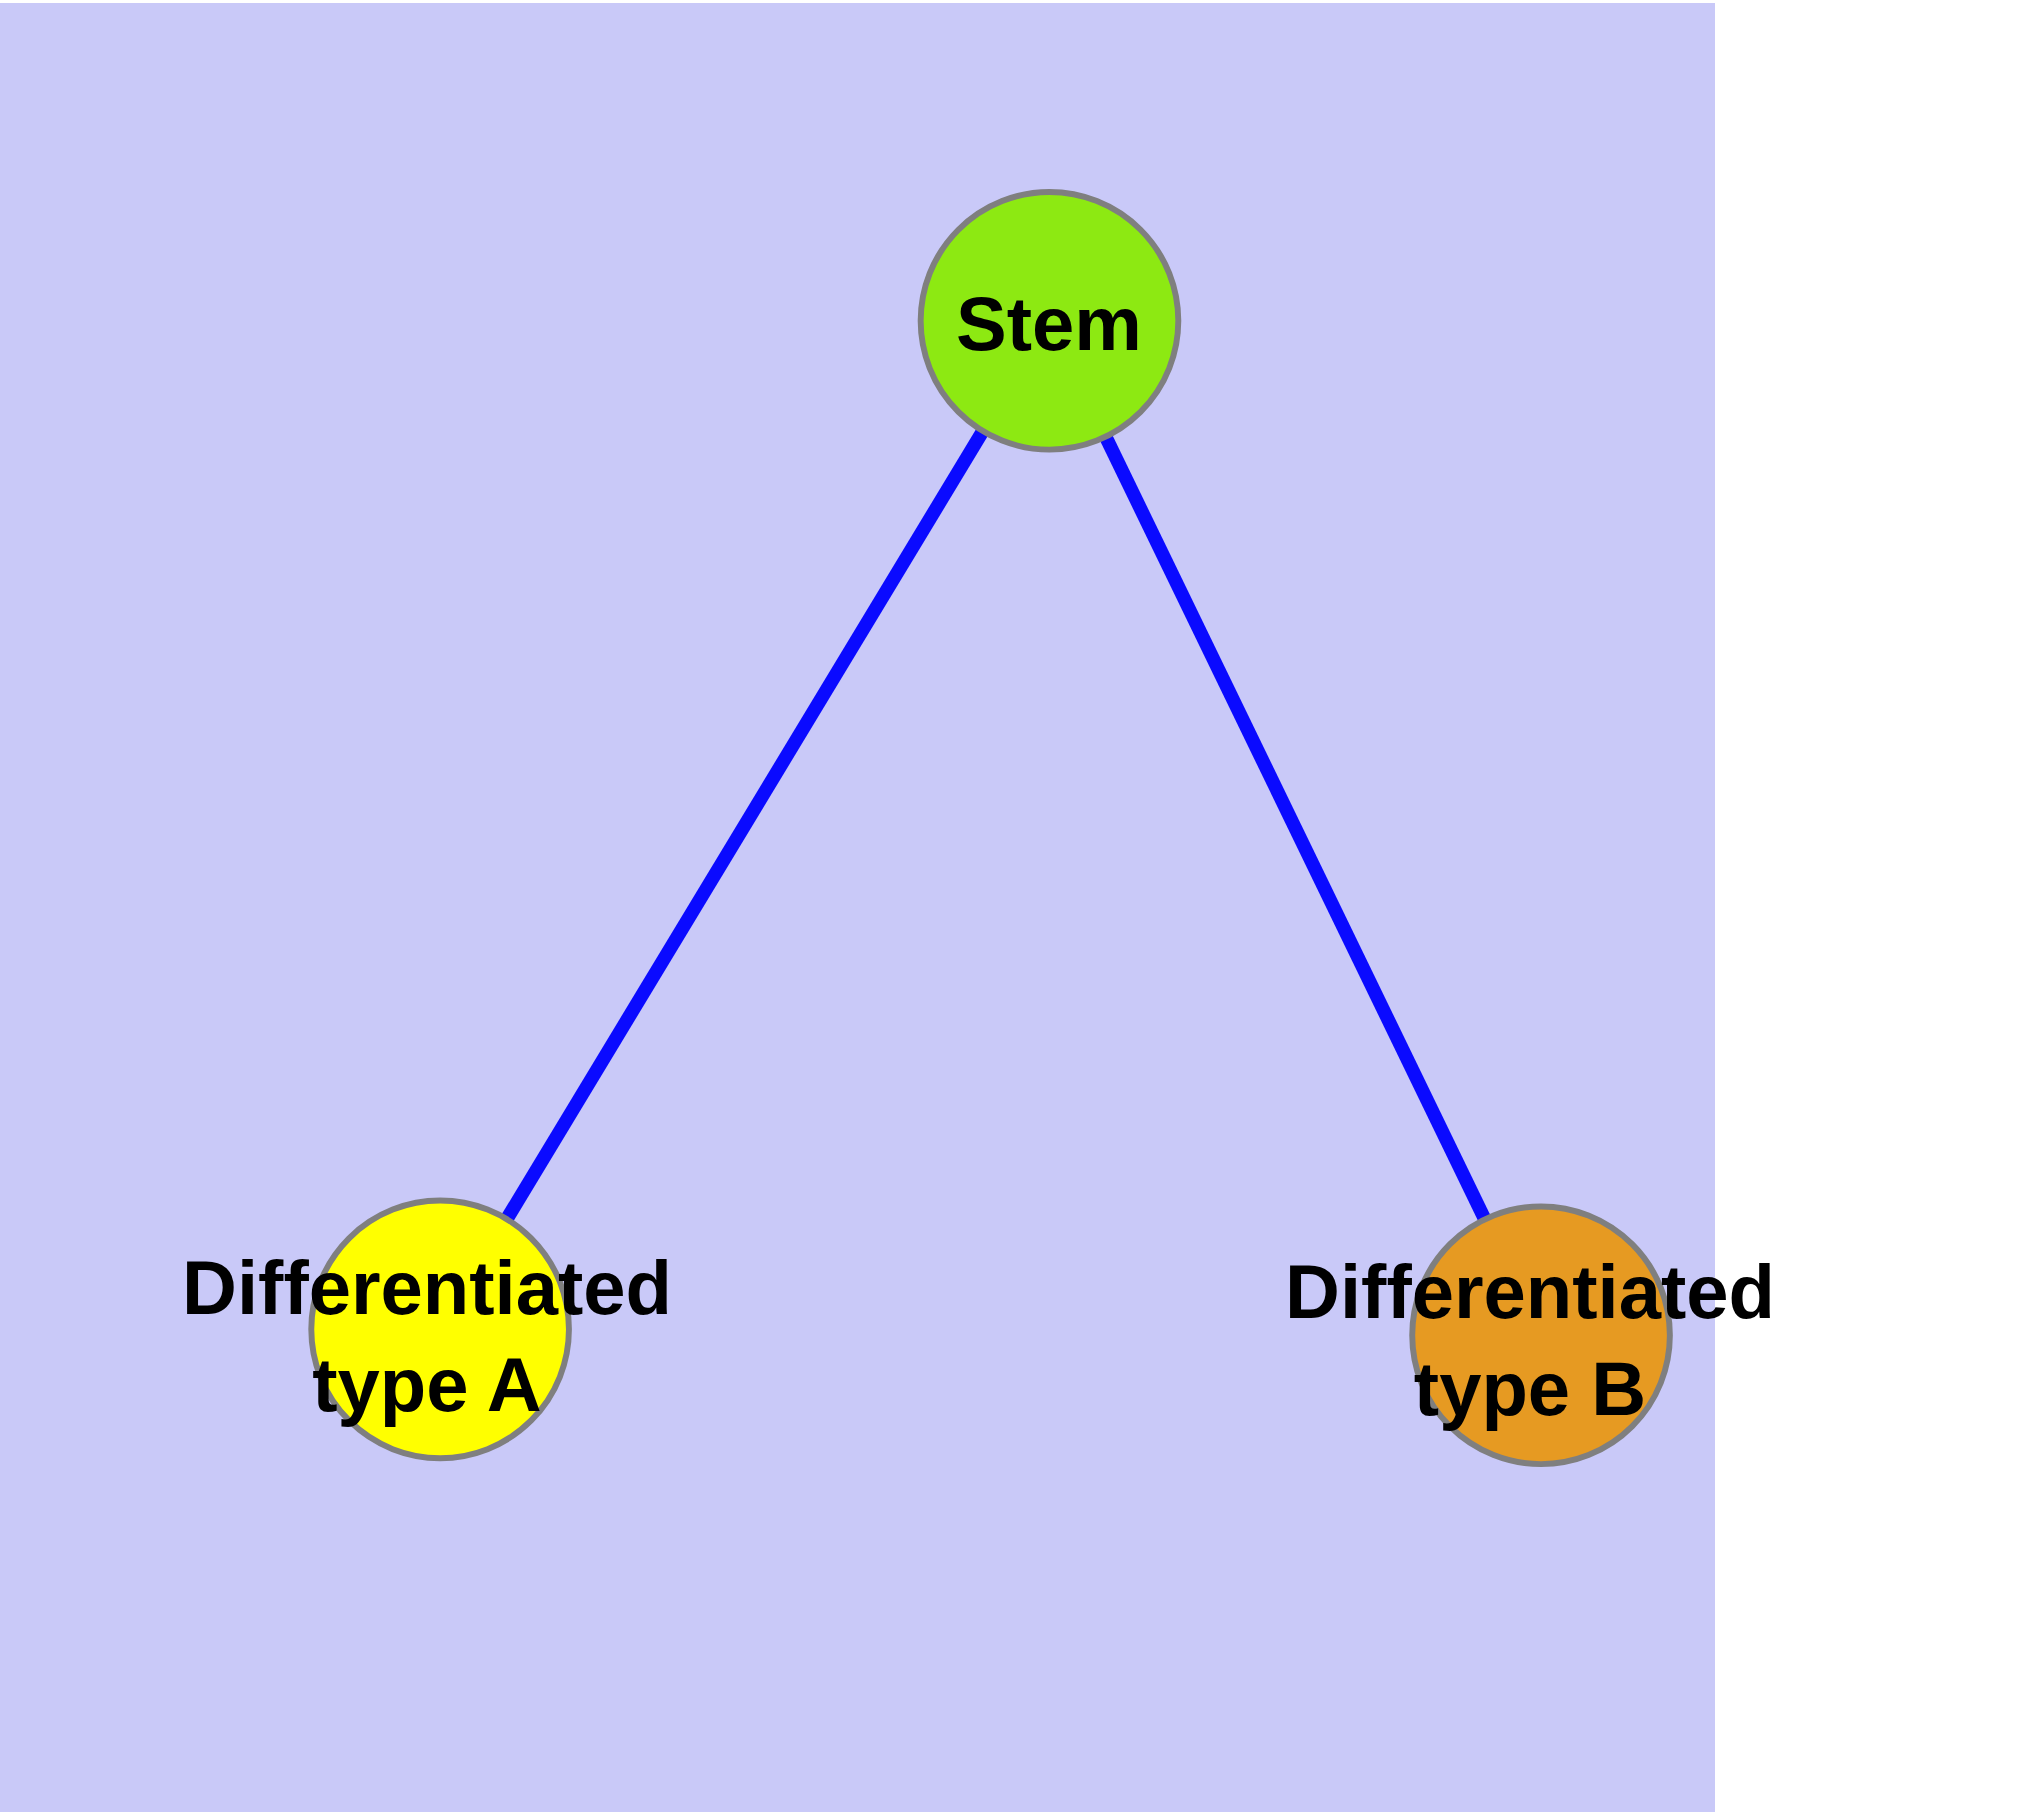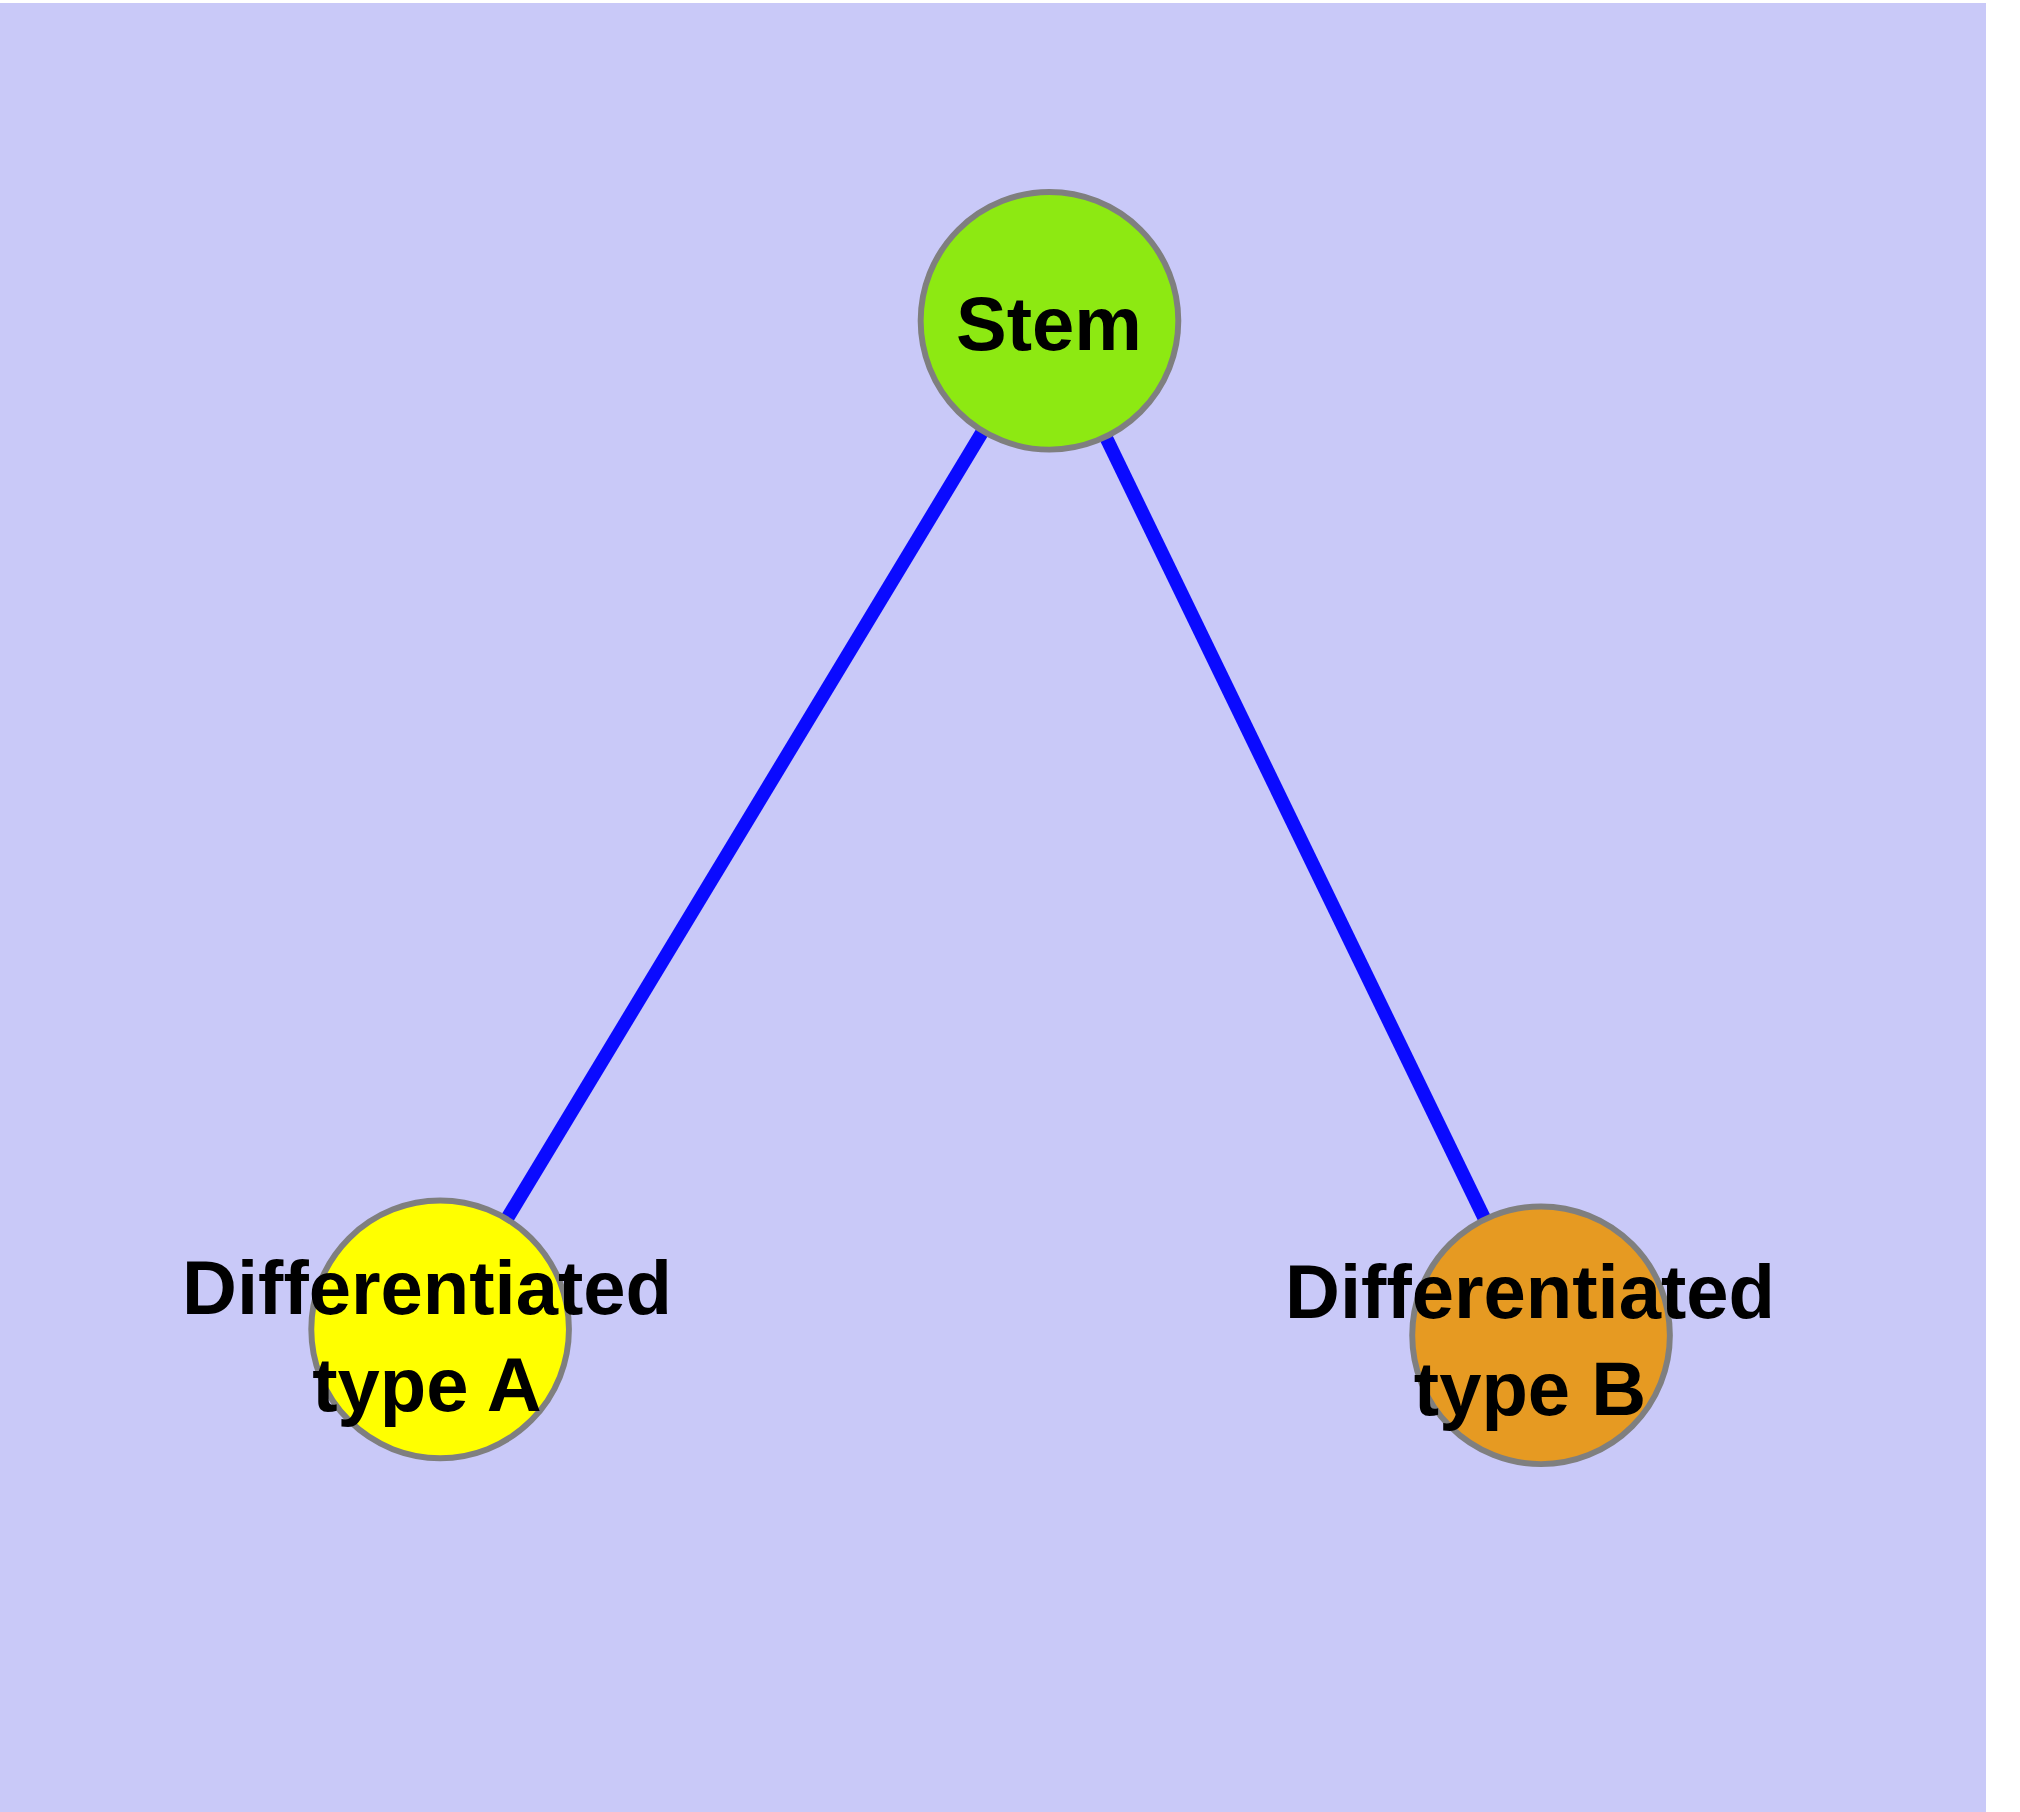--- a/index.html
+++ b/index.html
@@ -12,21 +12,21 @@
     width: 2021px;
     height: 1812px;
     background: #ffffff;
     overflow: hidden;
     font-family: "Liberation Sans", "DejaVu Sans", sans-serif;
   }
   .canvas {
     position: absolute;
     left: 0;
     top: 3.4px;
-    width: 1986px;
+    width: 1715px;
     height: 1809px;
     background: #c9c9f8;
   }
   .graph-svg {
     position: absolute;
     left: 0;
     top: 0;
     width: 2021px;
     height: 1812px;
     display: block;

